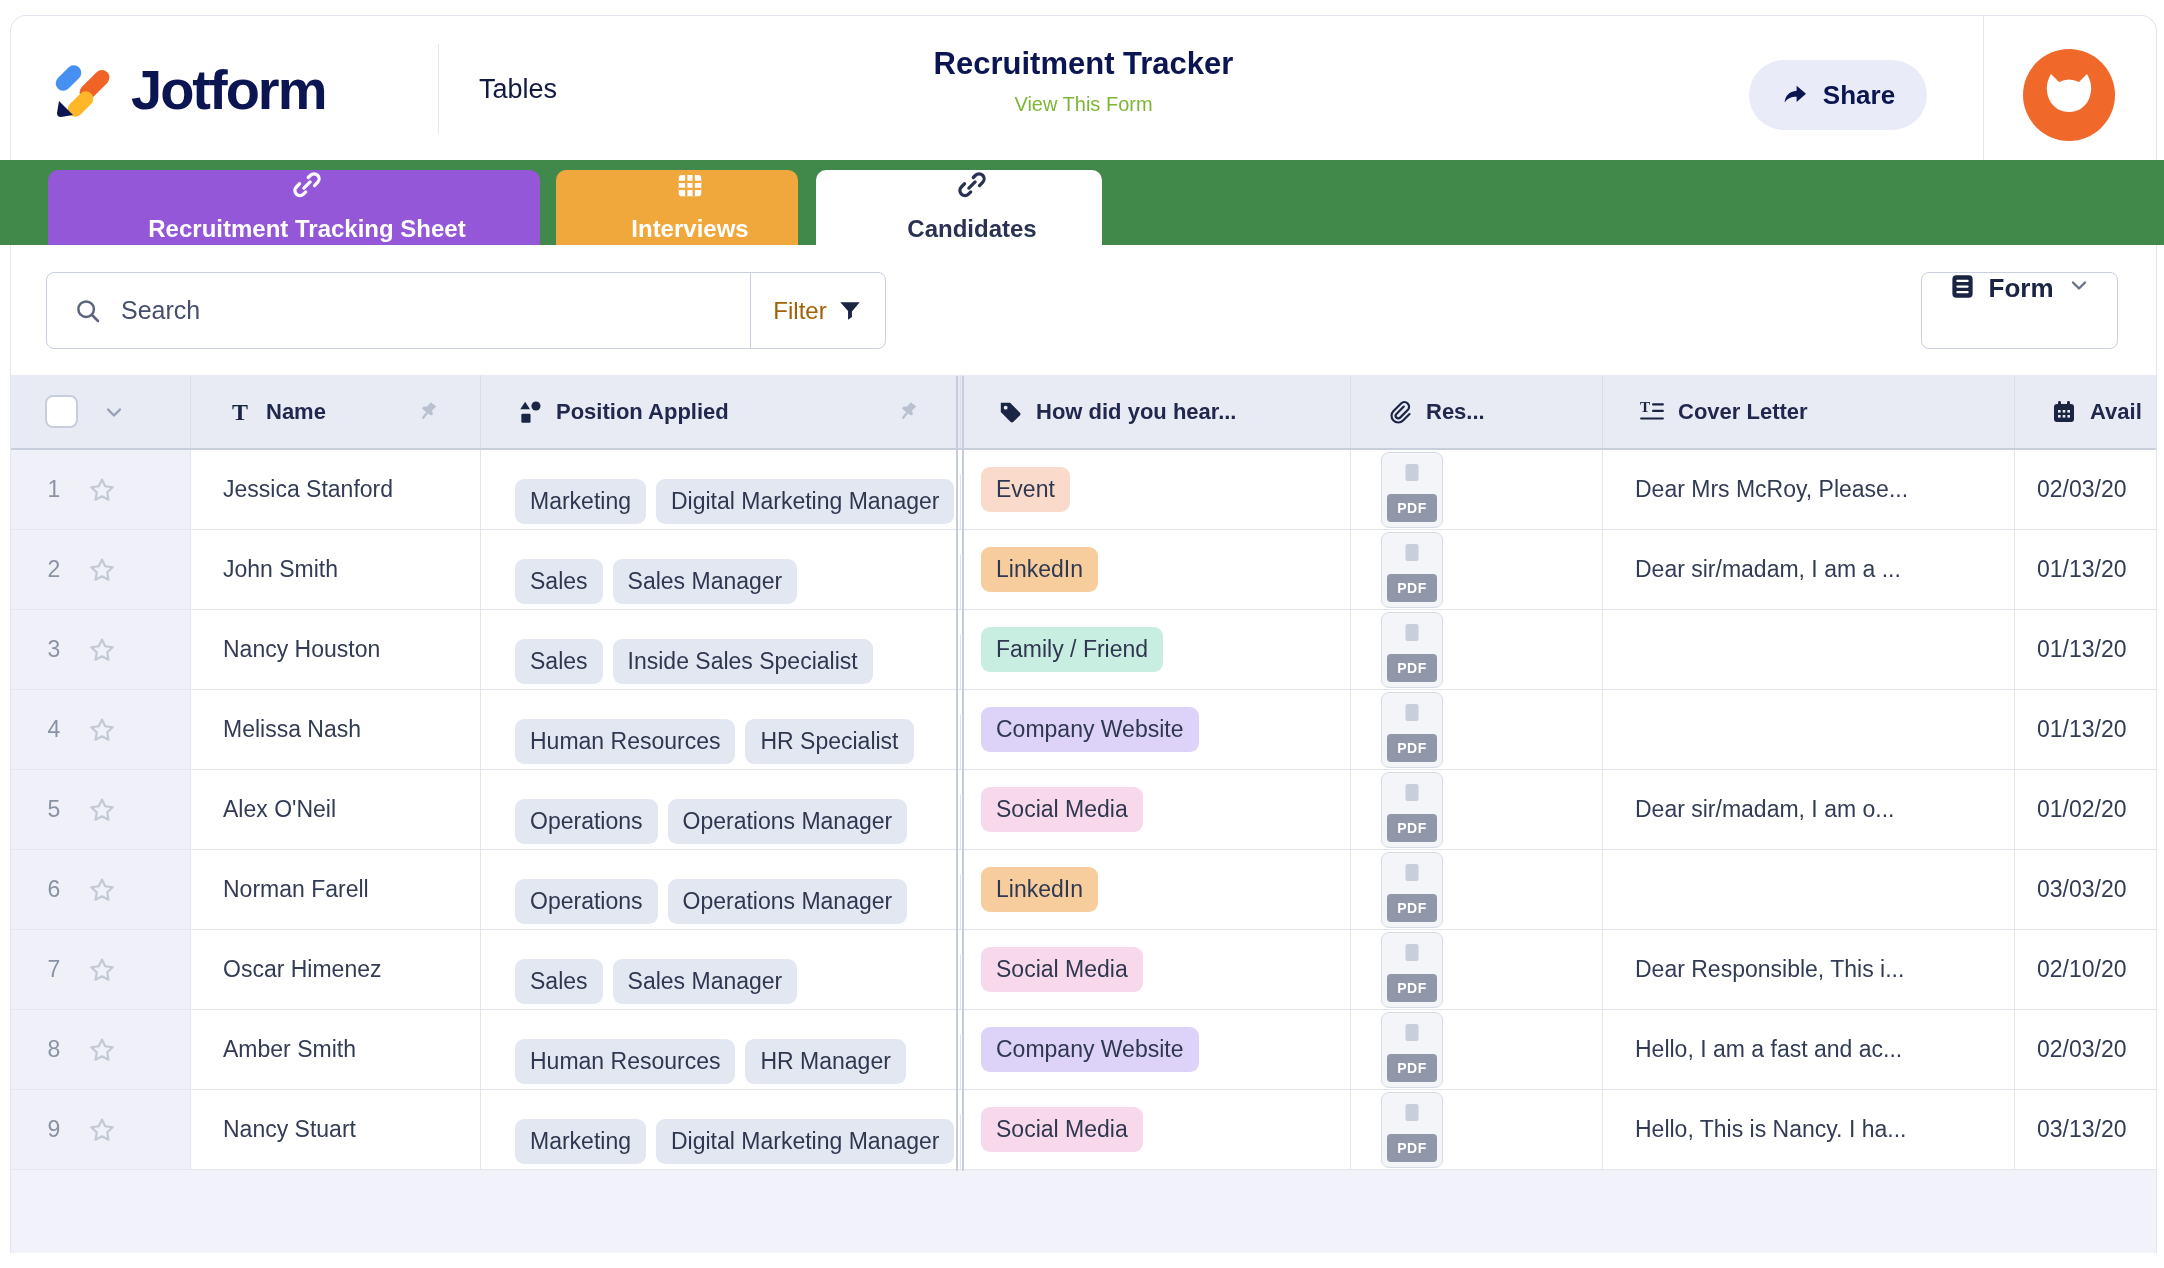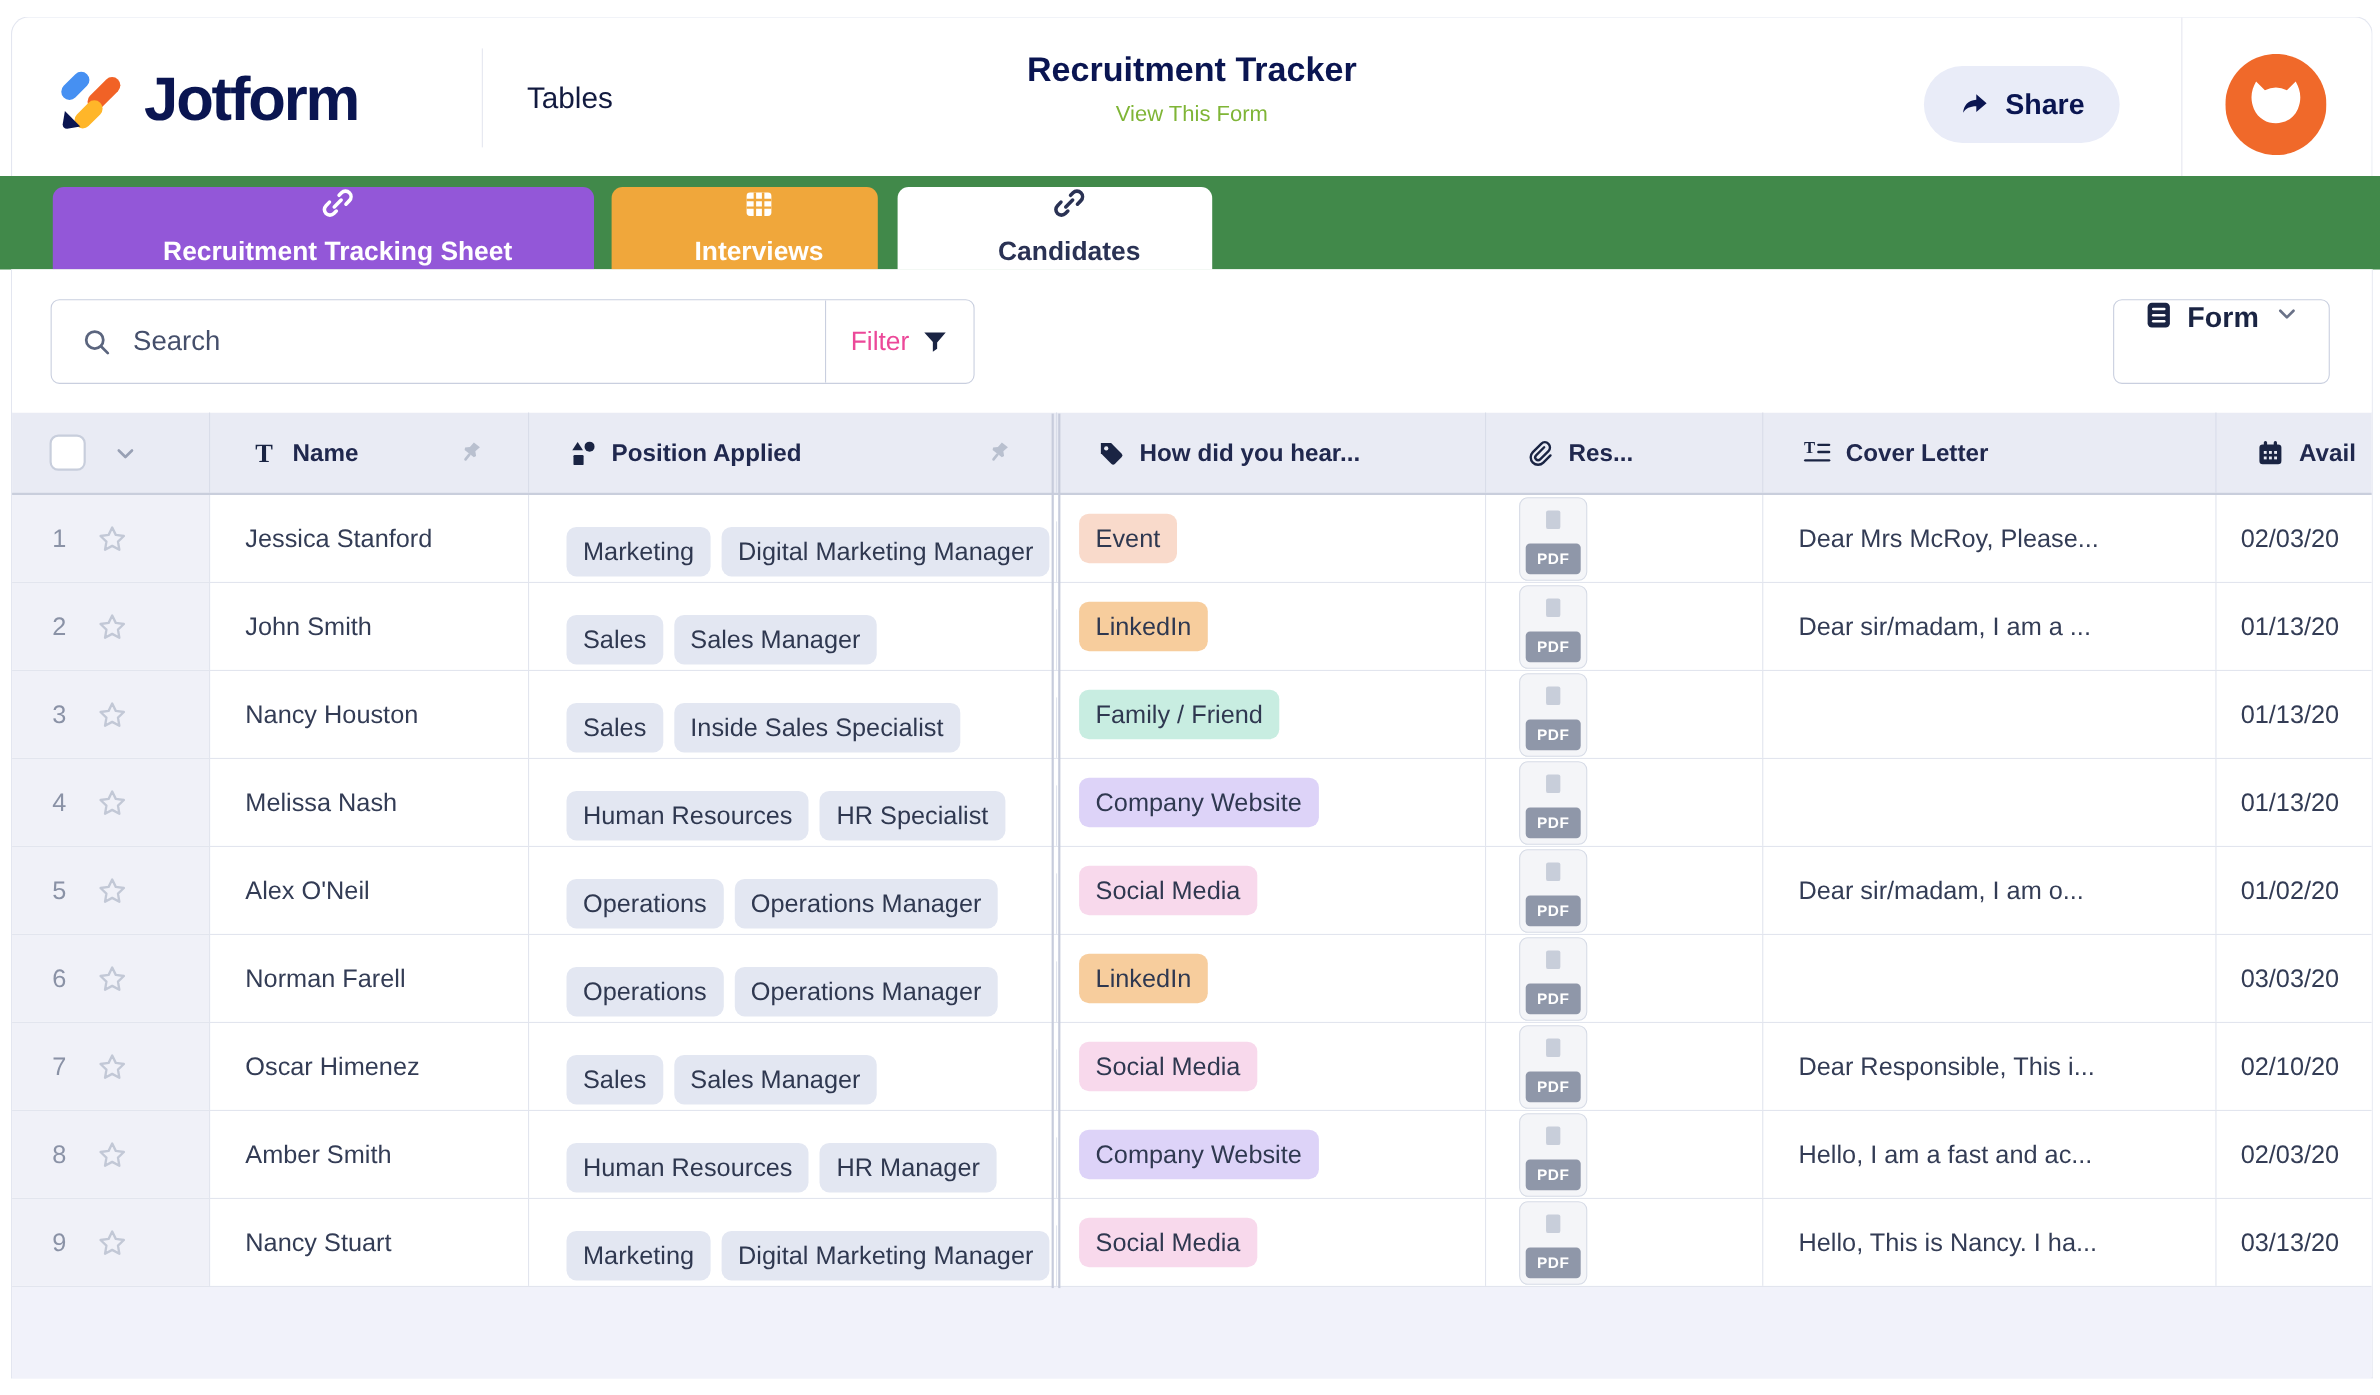--- a/index.html
+++ b/index.html
@@ -50,21 +50,21 @@
 
   
   .toolbar { position:relative; height:130px; background:#fff; }
   .search-control {
     position:absolute; left:35px; top:27px; width:840px; height:77px;
     border:1px solid #C9CFDF; border-radius:8px; background:#fff; display:flex; overflow:hidden;
   }
   .search-zone { flex:1; display:flex; align-items:center; padding-left:26px; gap:18px; }
   .search-zone input { border:none; outline:none; font-size:25px; color:#454F6B; width:100%; font-family:"Liberation Sans",sans-serif; background:transparent; }
   .search-zone input::placeholder { color:#454F6B; opacity:1; }
-  .filter-zone { width:135px; border-left:1px solid #C9CFDF; display:flex; align-items:center; justify-content:center; gap:10px; font-size:24px; color:#ec4899; cursor:pointer; }
+  .filter-zone { width:135px; border-left:1px solid #C9CFDF; display:flex; align-items:center; justify-content:center; gap:10px; font-size:24px; color:#a16207; cursor:pointer; }
   .form-btn {
     position:absolute; left:1910px; top:27px; width:197px; height:77px;
     border:1px solid #C9CFDF; border-radius:8px; background:#fff;
     display:flex; align-items:flex-start; justify-content:center; gap:13px;
     font-size:26px; font-weight:600; color:#1A2443; cursor:pointer;
   }
 
   
   .thead { display:flex; height:75px; background:#E9EBF4; border-bottom:2px solid #C9CEDC; }
   .hcell {

